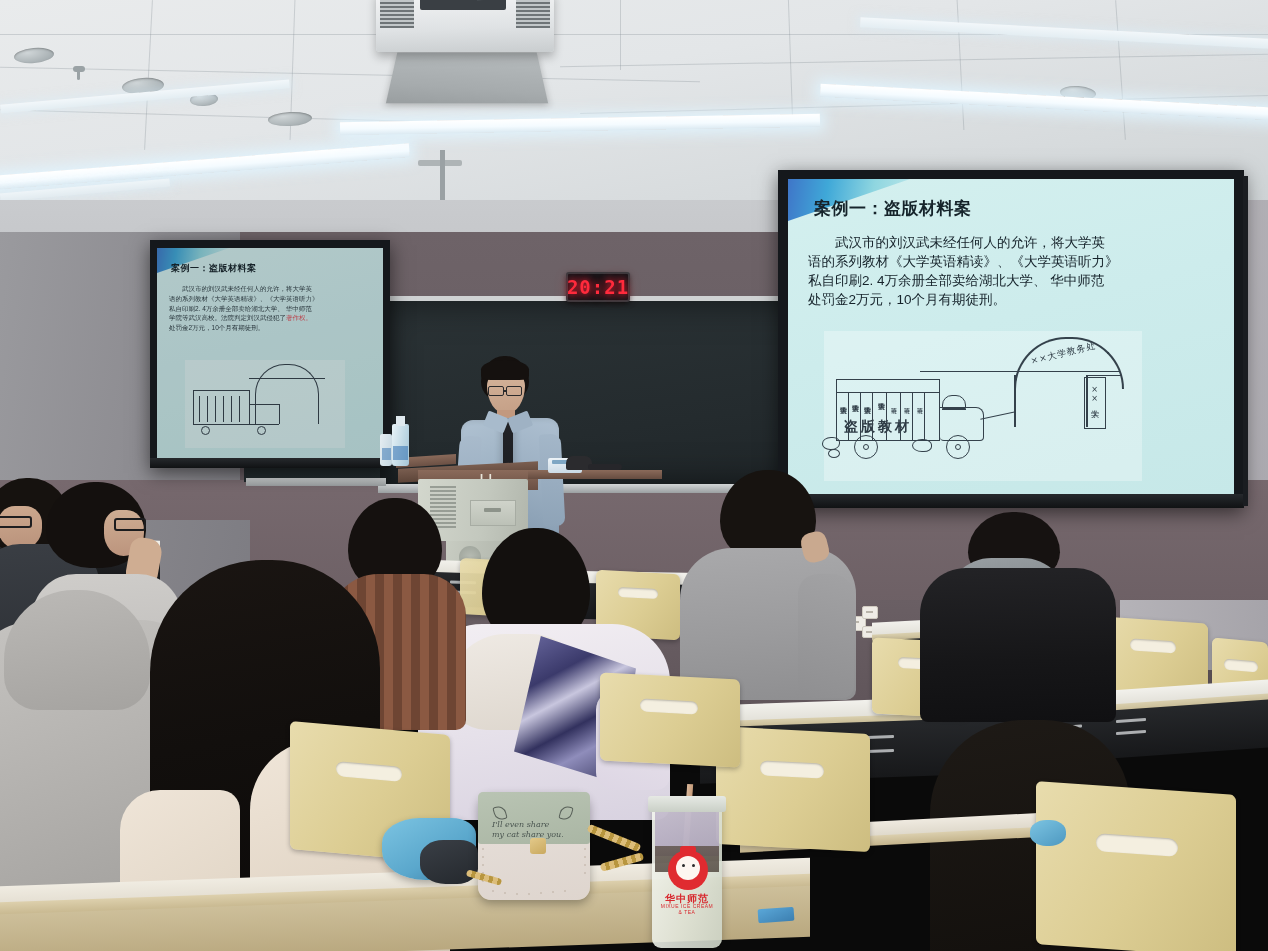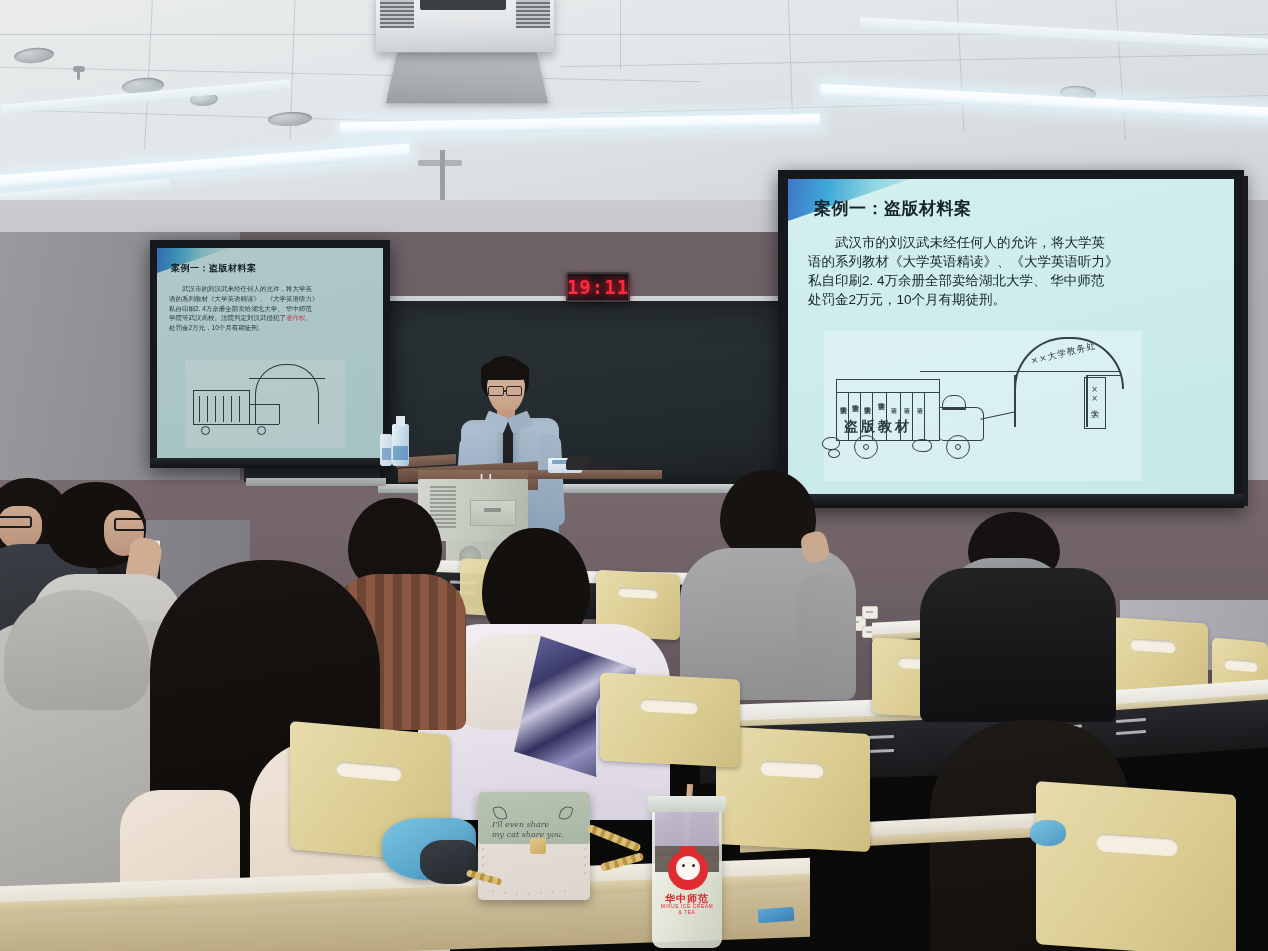--- a/index.html
+++ b/index.html
@@ -132,21 +132,21 @@
   .chair-hole { position:absolute; background:#f4efe0; border-radius:9px;
       box-shadow:inset 0 1px 2px rgba(0,0,0,.25); }
 
   
   .hair { position:absolute; background:#15110f; }
   .head-blob { border-radius:48% 48% 44% 44% / 56% 56% 44% 44%; }
 
   
   #bag { left:478px; top:792px; width:112px; height:108px;
       background:linear-gradient(170deg,#e8e0db 0%,#e4dcd6 40%,#ded5ce 100%);
-      border-radius:5px; box-shadow:0 4px 10px rgba(0,0,0,.3); }
+      border-radius:13px; box-shadow:0 4px 10px rgba(0,0,0,.3); }
   #bag-flap { left:0; top:0; width:112px; height:52px;
       background:linear-gradient(170deg,#b9c4b3,#aab6a4);
       border-radius:5px 5px 3px 3px; position:absolute; }
   #bag-text1, #bag-text2 { position:absolute; color:#4a5550;
       font-family:"DejaVu Serif", serif; font-style:italic; font-size:8px;
       white-space:nowrap; }
   .bag-stud { position:absolute; width:2px; height:2px; background:#c9bdb2;
       border-radius:50%; }
 
   #cup { left:652px; top:800px; width:70px; height:148px;
@@ -237,21 +237,21 @@
   <div class="abs" id="wall-lowest"></div>
   <div class="abs" style="left:0;top:520px;width:250px;height:120px;background:linear-gradient(100deg,#8e8d92,#7d7c82);"></div>
   <div class="abs" style="left:1120px;top:600px;width:148px;height:70px;background:linear-gradient(95deg,#b5b3b8,#a5a3a9);"></div>
 
   <div class="abs" id="board-left"></div>
   <div class="abs" id="board"></div>
   <div class="abs" id="board-tray"></div>
   <div class="abs" style="left:246px;top:478px;width:140px;height:8px;background:linear-gradient(180deg,#cfd2d3,#989d9f);"></div>
 
   <div class="abs" id="clock">
-    <span id="clock-text">19:11</span>
+    <span id="clock-text">20:21</span>
   </div>
 
   <div class="abs screen-frame" style="left:150px;top:240px;width:240px;height:228px;padding:8px 7px 10px 7px;">
     <div class="slide" style="width:226px;height:210px;opacity:.82;">
       <div class="slide-corner"></div>
       <div class="slide-title" style="left:14px;top:14px;font-size:9px;">案例一：盗版材料案</div>
       <div class="slide-body" style="left:12px;top:36px;width:204px;font-size:6.5px;line-height:1.5;opacity:.9;">
         <div>　　武汉市的刘汉武未经任何人的允许，将大学英</div>
         <div>语的系列教材《大学英语精读》、《大学英语听力》</div>
         <div>私自印刷2. 4万余册全部卖给湖北大学、  华中师范</div>

